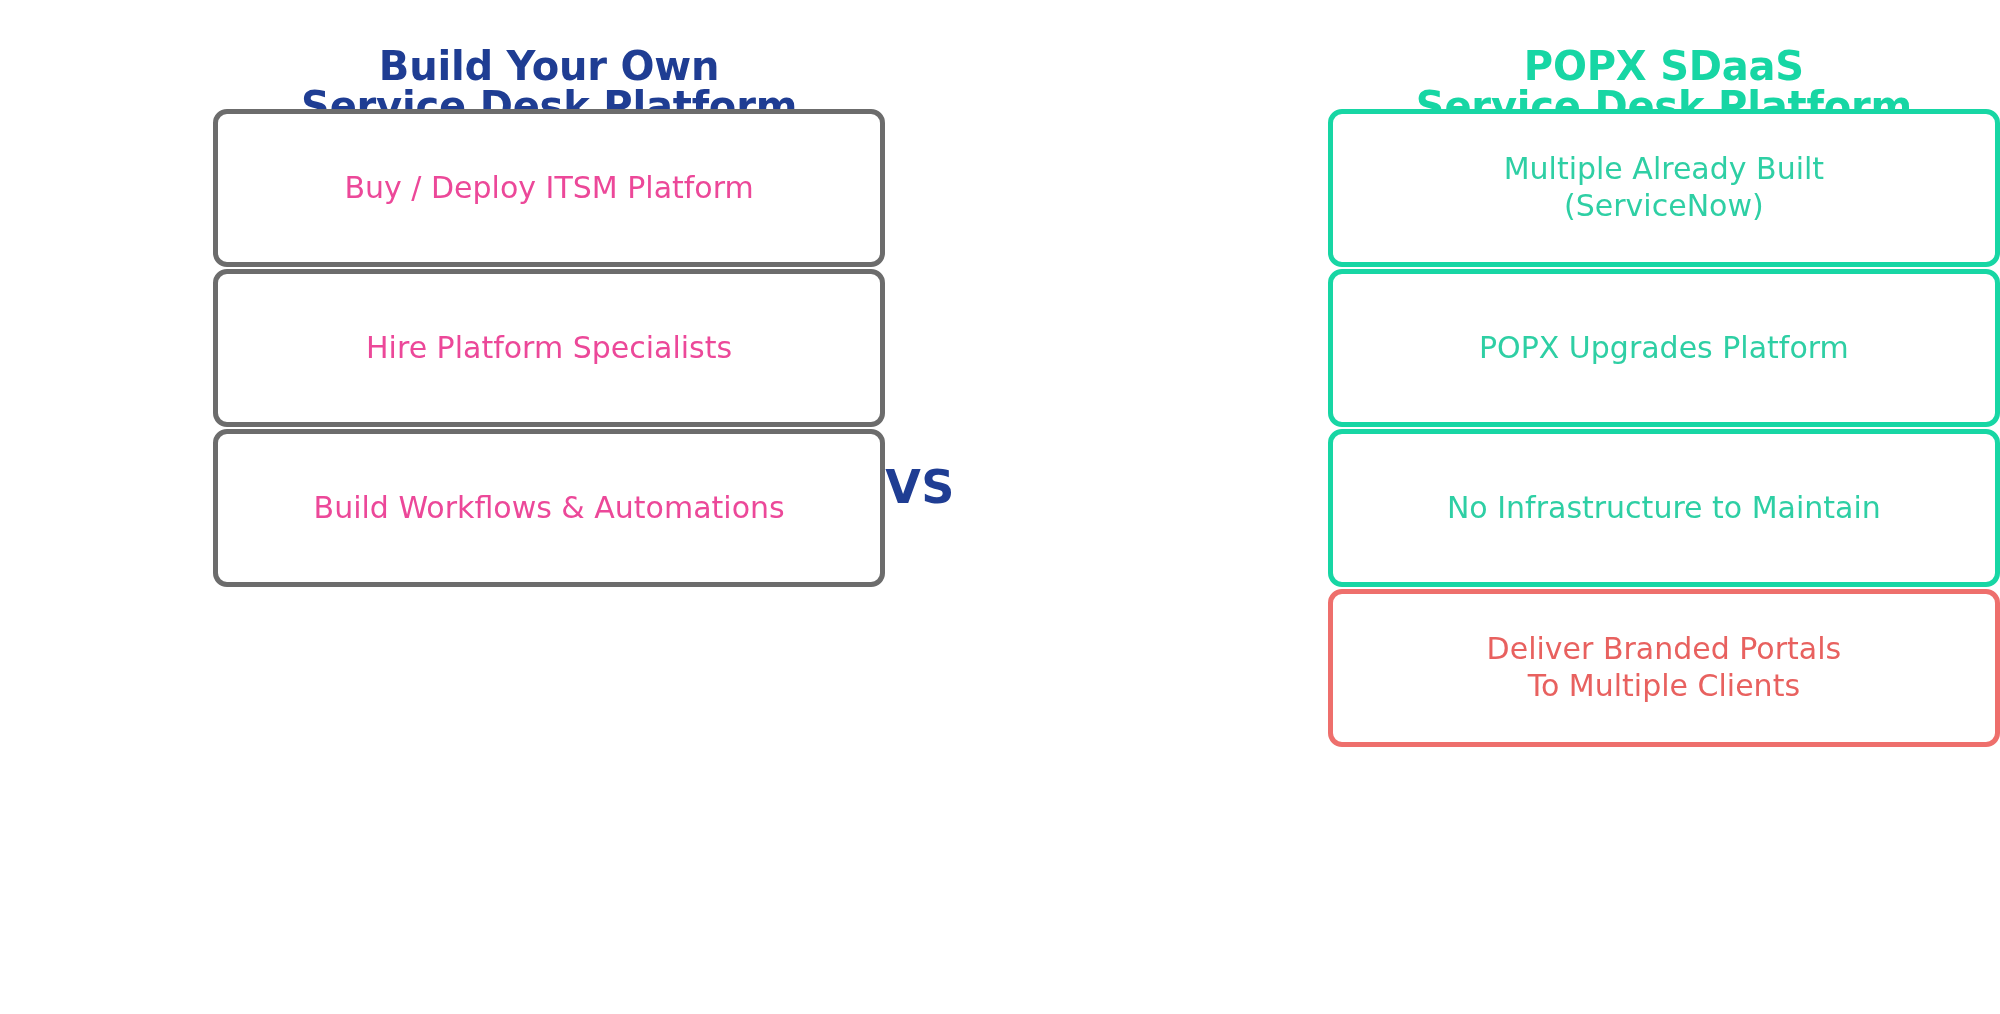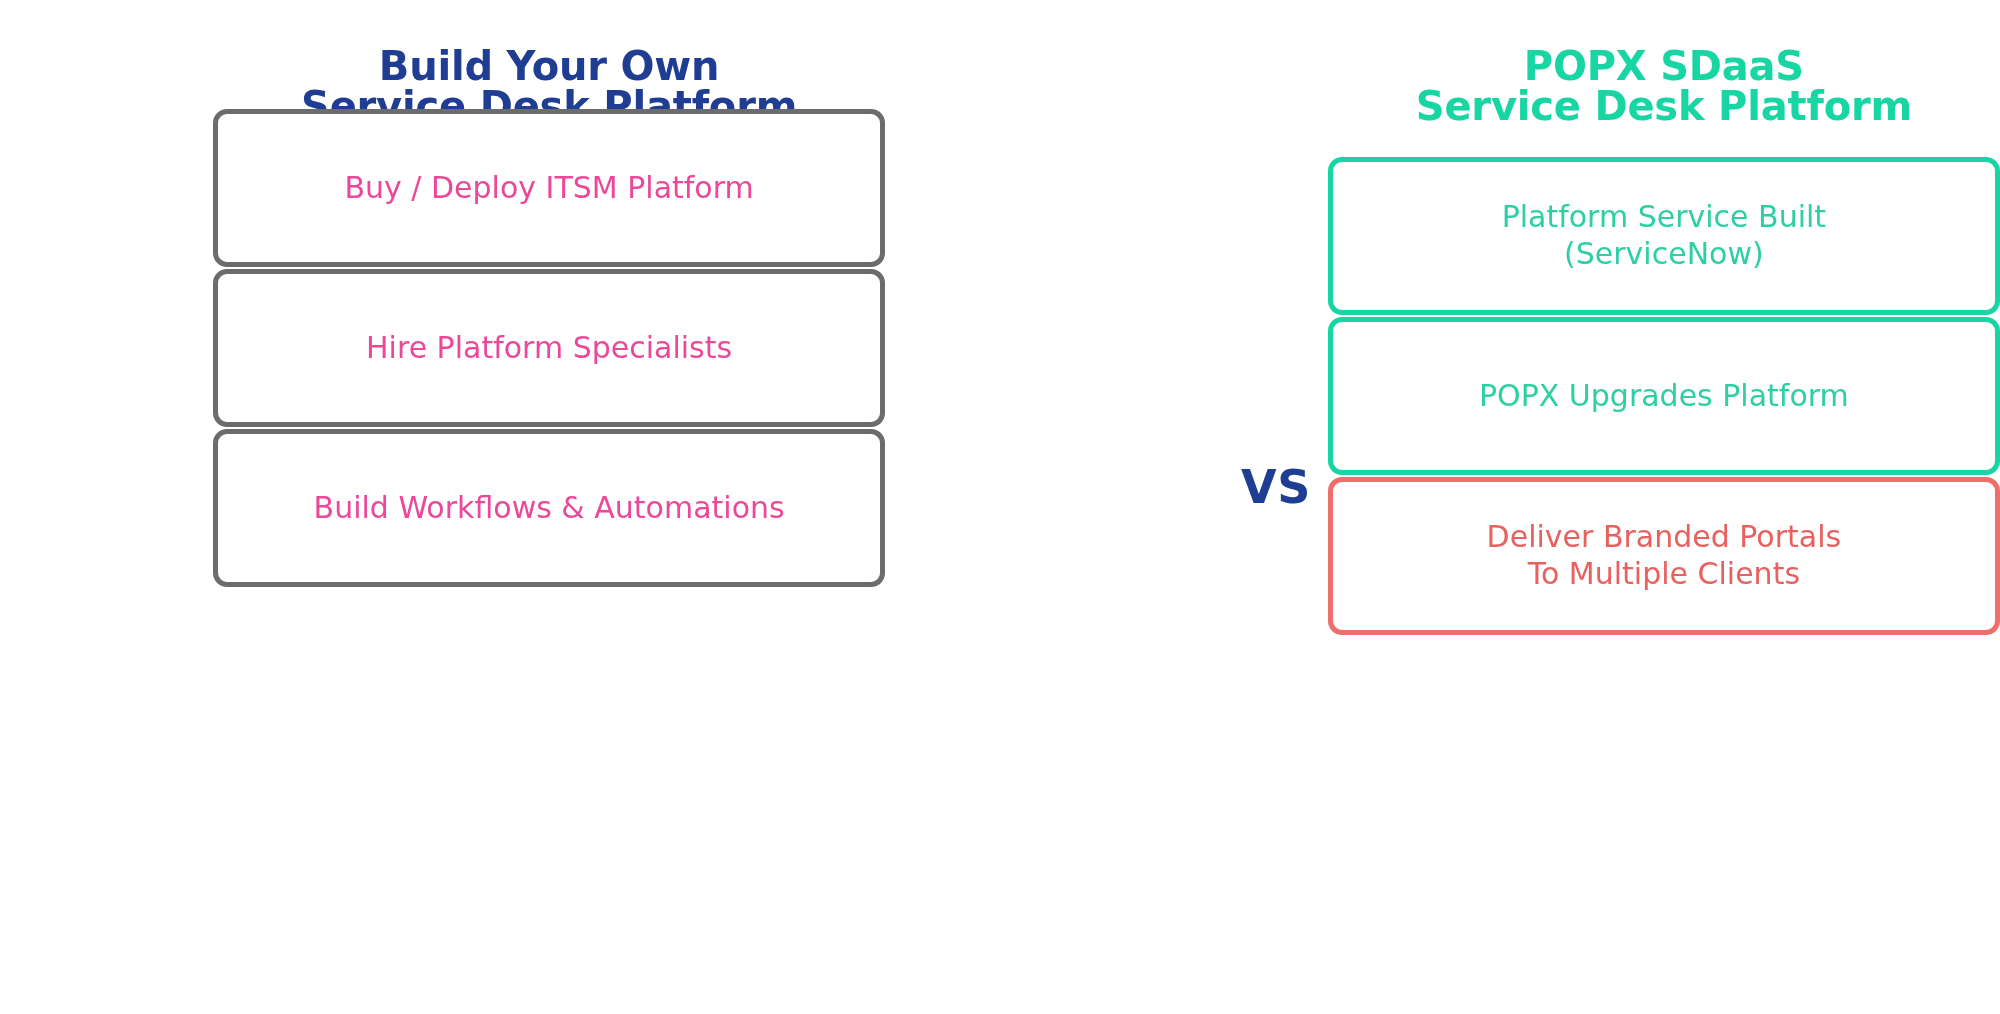--- a/index.html
+++ b/index.html
@@ -25,21 +25,21 @@
   }
 
   
   .column {
     width: 684px;
     display: flex;
     flex-direction: column;
     align-items: stretch;
   }
   .column-left  { margin-left: 213px; }
-  .column-right { margin-left: 17px; gap: 48px; }
+  .column-right { margin-left: 17px; }
 
   .col-heading {
     text-align: center;
     font-weight: bold;
     font-size: 40px;
     line-height: 1.0;
     letter-spacing: -0.2px;
     margin: 0;
     padding-top: 46px;
     padding-bottom: 0;
@@ -83,21 +83,21 @@
   .step-box.teal .step-label { color: #2ecfa4; }
 
   .step-box.red  { border-color: #ee6f6c; }
   .step-box.red  .step-label { color: #e8615f; }
 
   
   .vs-gutter {
     width: 433px;
     display: flex;
     align-items: flex-start;
-    justify-content: flex-end;
+    justify-content: flex-start;
     height: 100%;
   }
   .vs-badge {
     margin-top: 460px;
     font-size: 46px;
     font-weight: bold;
     color: #1f3d93;
     letter-spacing: 0.5px;
   }
 </style>
@@ -124,25 +124,28 @@
 
   <div class="vs-gutter">
     <div class="vs-badge">VS</div>
   </div>
 
   <div class="column column-right">
     <div class="col-heading heading-right">POPX SDaaS
 Service Desk Platform</div>
     <div class="stack">
       <div class="step-box teal">
-        <span class="step-label">Platform Service Built
+        <span class="step-label">Multiple Already Built
 (ServiceNow)</span>
       </div>
       <div class="step-box teal">
         <span class="step-label">POPX Upgrades Platform</span>
+      </div>
+      <div class="step-box teal">
+        <span class="step-label">No Infrastructure to Maintain</span>
       </div>
       <div class="step-box red">
         <span class="step-label">Deliver Branded Portals
 To Multiple Clients</span>
       </div>
     </div>
   </div>
 
 </div>
 

